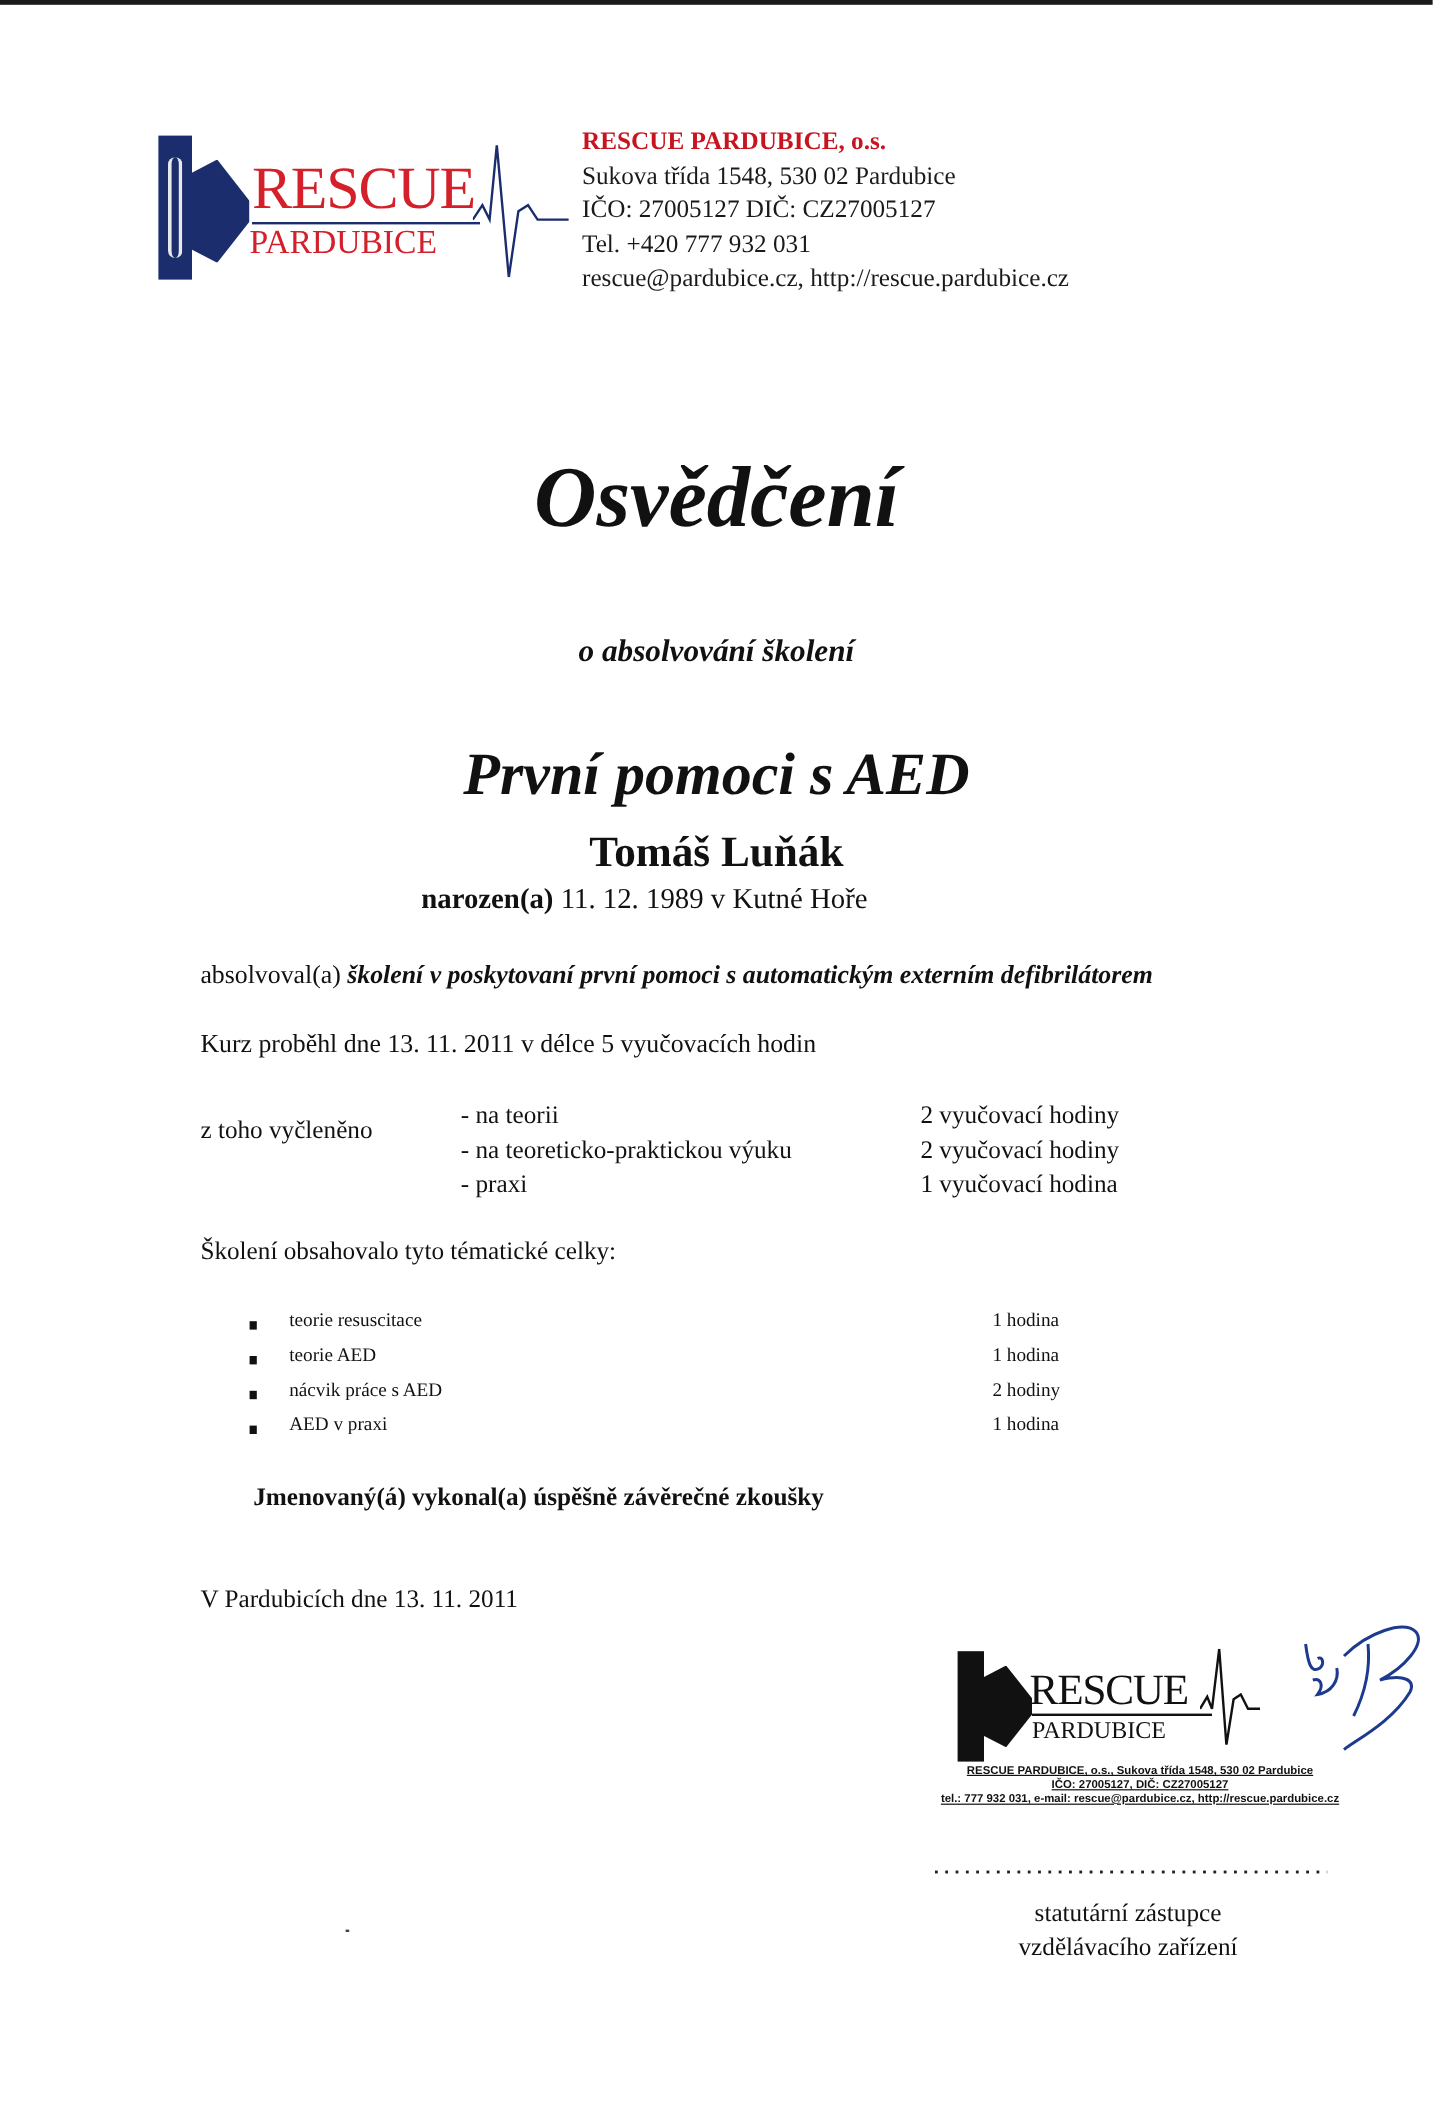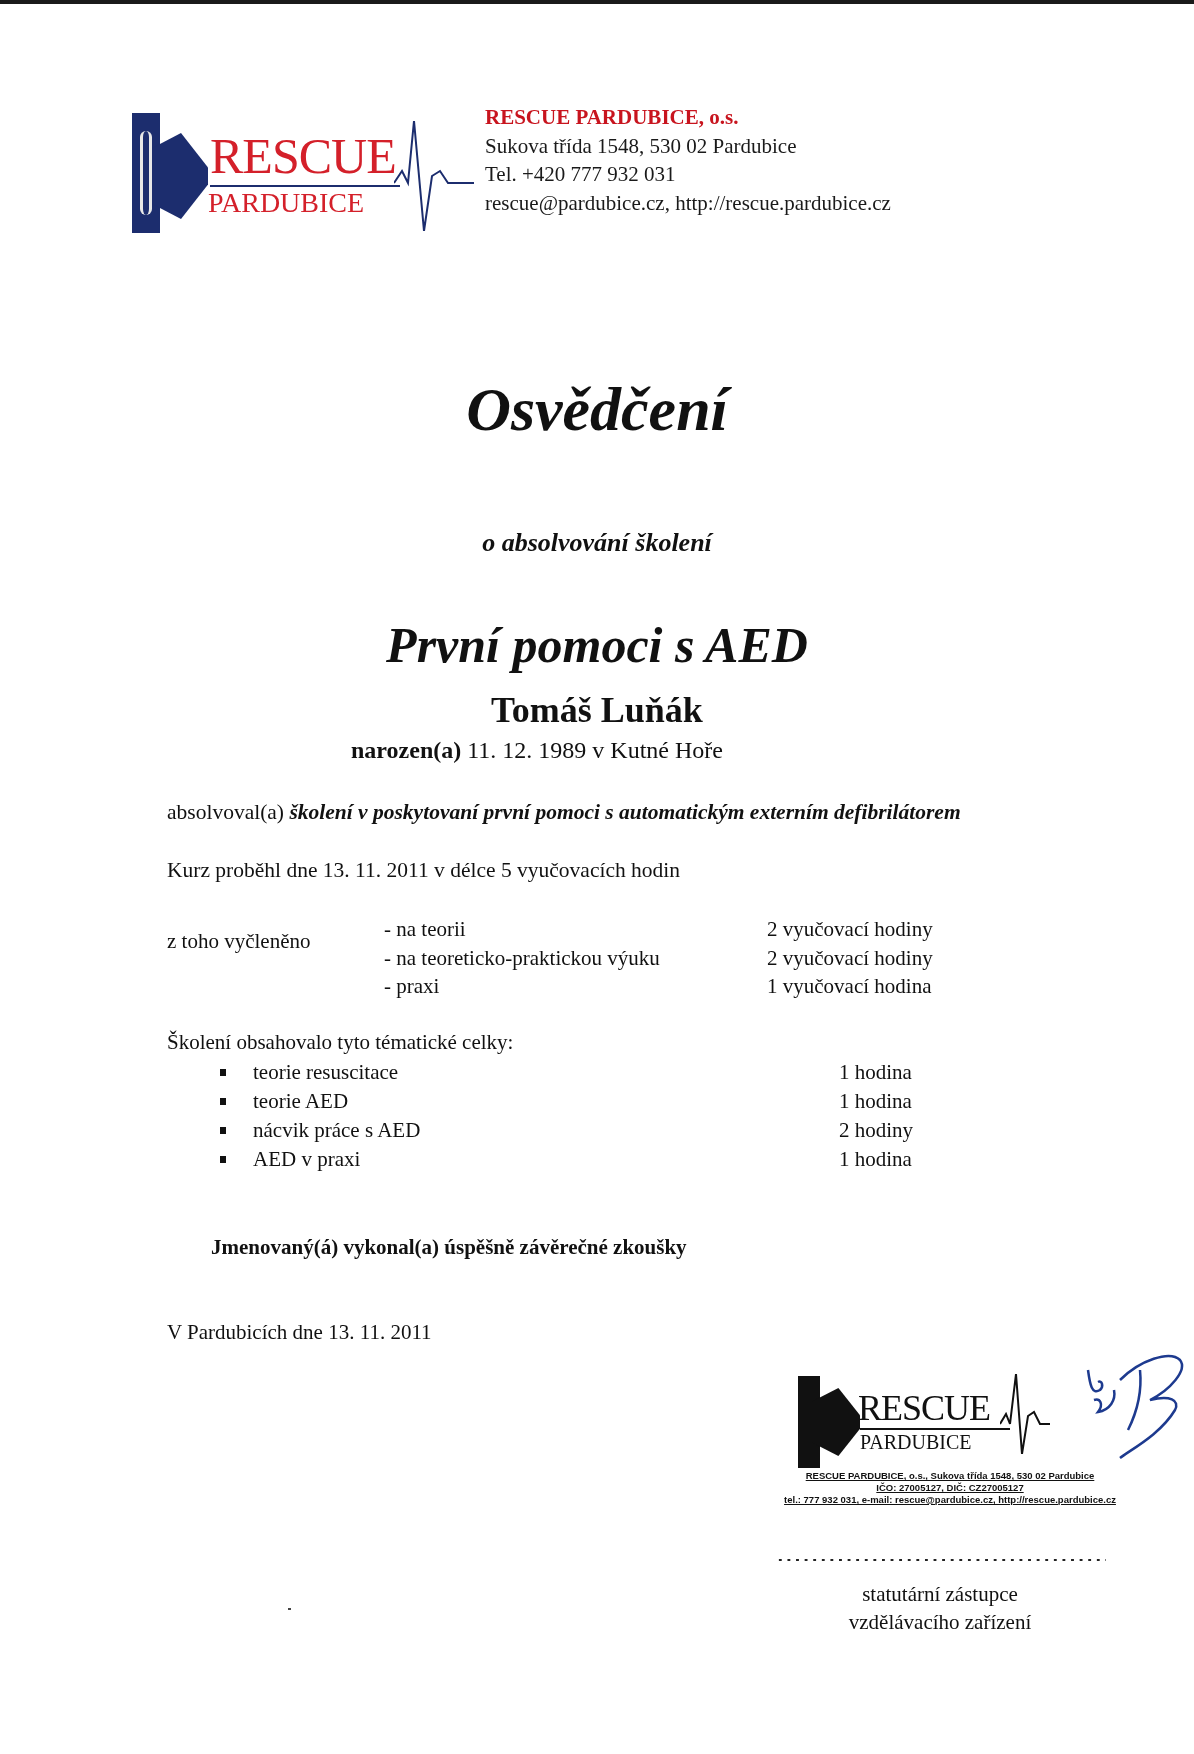--- a/index.html
+++ b/index.html
@@ -16,41 +16,41 @@
                   border-left: 3px solid #e8e8e8; border-right: 3px solid #e8e8e8; border-radius: 6px; }
     .logo-rescue { position: absolute; left: 78px; top: 18px; font-size: 50px; color: #d4202a; letter-spacing: -1px; line-height: 1; }
     .logo-pardubice { position: absolute; left: 76px; top: 76px; font-size: 28px; color: #d4202a; line-height: 1; }
     .logo-line { position: absolute; left: 78px; top: 72px; width: 190px; height: 2px; background: #1c2d6e; }
     .logo-ecg { position: absolute; left: 262px; top: 8px; width: 80px; height: 110px; }
 
     .org { position: absolute; left: 485px; top: 103px; font-size: 21px; line-height: 28.5px; color: #1a1a1a; }
     .org .org-name { color: #c8141e; font-weight: bold; }
 
     .title { position: absolute; left: 0; width: 1194px; text-align: center; top: 378px;
-             font-size: 62px; font-weight: bold; font-style: italic; line-height: 1; }
+             font-size: 72px; font-weight: bold; font-style: italic; line-height: 1; }
     .subtitle { position: absolute; left: 0; width: 1194px; text-align: center; top: 528px;
                 font-size: 26px; font-weight: bold; font-style: italic; }
     .course { position: absolute; left: 0; width: 1194px; text-align: center; top: 568px;
               font-size: 50px; font-weight: bold; font-style: italic; margin-top: 48px; }
     .person { position: absolute; left: 0; width: 1194px; text-align: center; top: 689px;
               font-size: 36px; font-weight: bold; }
     .born { position: absolute; left: 0; width: 1074px; text-align: center; top: 737px; font-size: 24px; }
     .born b { font-weight: bold; }
 
     .line { position: absolute; left: 167px; font-size: 21.5px; }
     .line i { font-weight: bold; font-style: italic; }
 
     .alloc { position: absolute; left: 167px; top: 915px; width: 820px; font-size: 21px; line-height: 28.5px; }
     .alloc-label { position: absolute; left: 0; top: 12px; }
     .alloc-row { position: absolute; left: 0; width: 820px; height: 28px; }
     .alloc-row .t { position: absolute; left: 217px; }
     .alloc-row .h { position: absolute; left: 600px; }
 
     .topics-head { position: absolute; left: 167px; top: 1030px; font-size: 21px; }
-    .topic { position: absolute; left: 212px; width: 720px; font-size: 21px; height: 28px; }
+    .topic { position: absolute; left: 200px; width: 720px; font-size: 16px; height: 28px; margin-top: 32px; }
     .topic .bullet { position: absolute; left: 8px; top: 9px; width: 6px; height: 7px; background: #111; }
     .topic .t { position: absolute; left: 41px; }
     .topic .h { position: absolute; left: 627px; }
 
     .exam { position: absolute; left: 167px; top: 1235px; font-size: 21px; font-weight: bold; margin-left: 44px; }
     .place { position: absolute; left: 167px; top: 1320px; font-size: 21px; }
 
     .stamp { position: absolute; left: 760px; top: 1370px; width: 380px; height: 150px; }
     .stamp-bar { position: absolute; left: 38px; top: 6px; width: 22px; height: 92px; background: #111; }
     .stamp-star { position: absolute; left: 52px; top: 18px; width: 48px; height: 68px; background: #111;
@@ -83,20 +83,21 @@
   <div class="logo-rescue">RESCUE</div>
   <div class="logo-pardubice">PARDUBICE</div>
   <svg class="logo-ecg" viewBox="0 0 80 110">
     <polyline points="0,62 8,50 14,62 20,0 30,110 38,55 46,50 54,62 80,62" fill="none" stroke="#1c2d6e" stroke-width="2"></polyline>
   </svg>
 </div>
 
 <div class="org">
   <div class="org-name">RESCUE PARDUBICE, o.s.</div>
   <div>Sukova třída 1548, 530 02  Pardubice</div>
+  <div>IČO: 27005127   DIČ: CZ27005127</div>
   <div>Tel. +420 777 932 031</div>
   <div>rescue@pardubice.cz,  http://rescue.pardubice.cz</div>
 </div>
 
 <div class="title">Osvědčení</div>
 <div class="subtitle">o absolvování školení</div>
 <div class="course">První pomoci s AED</div>
 <div class="person">Tomáš Luňák</div>
 <div class="born">
   <b>narozen(a)</b>

